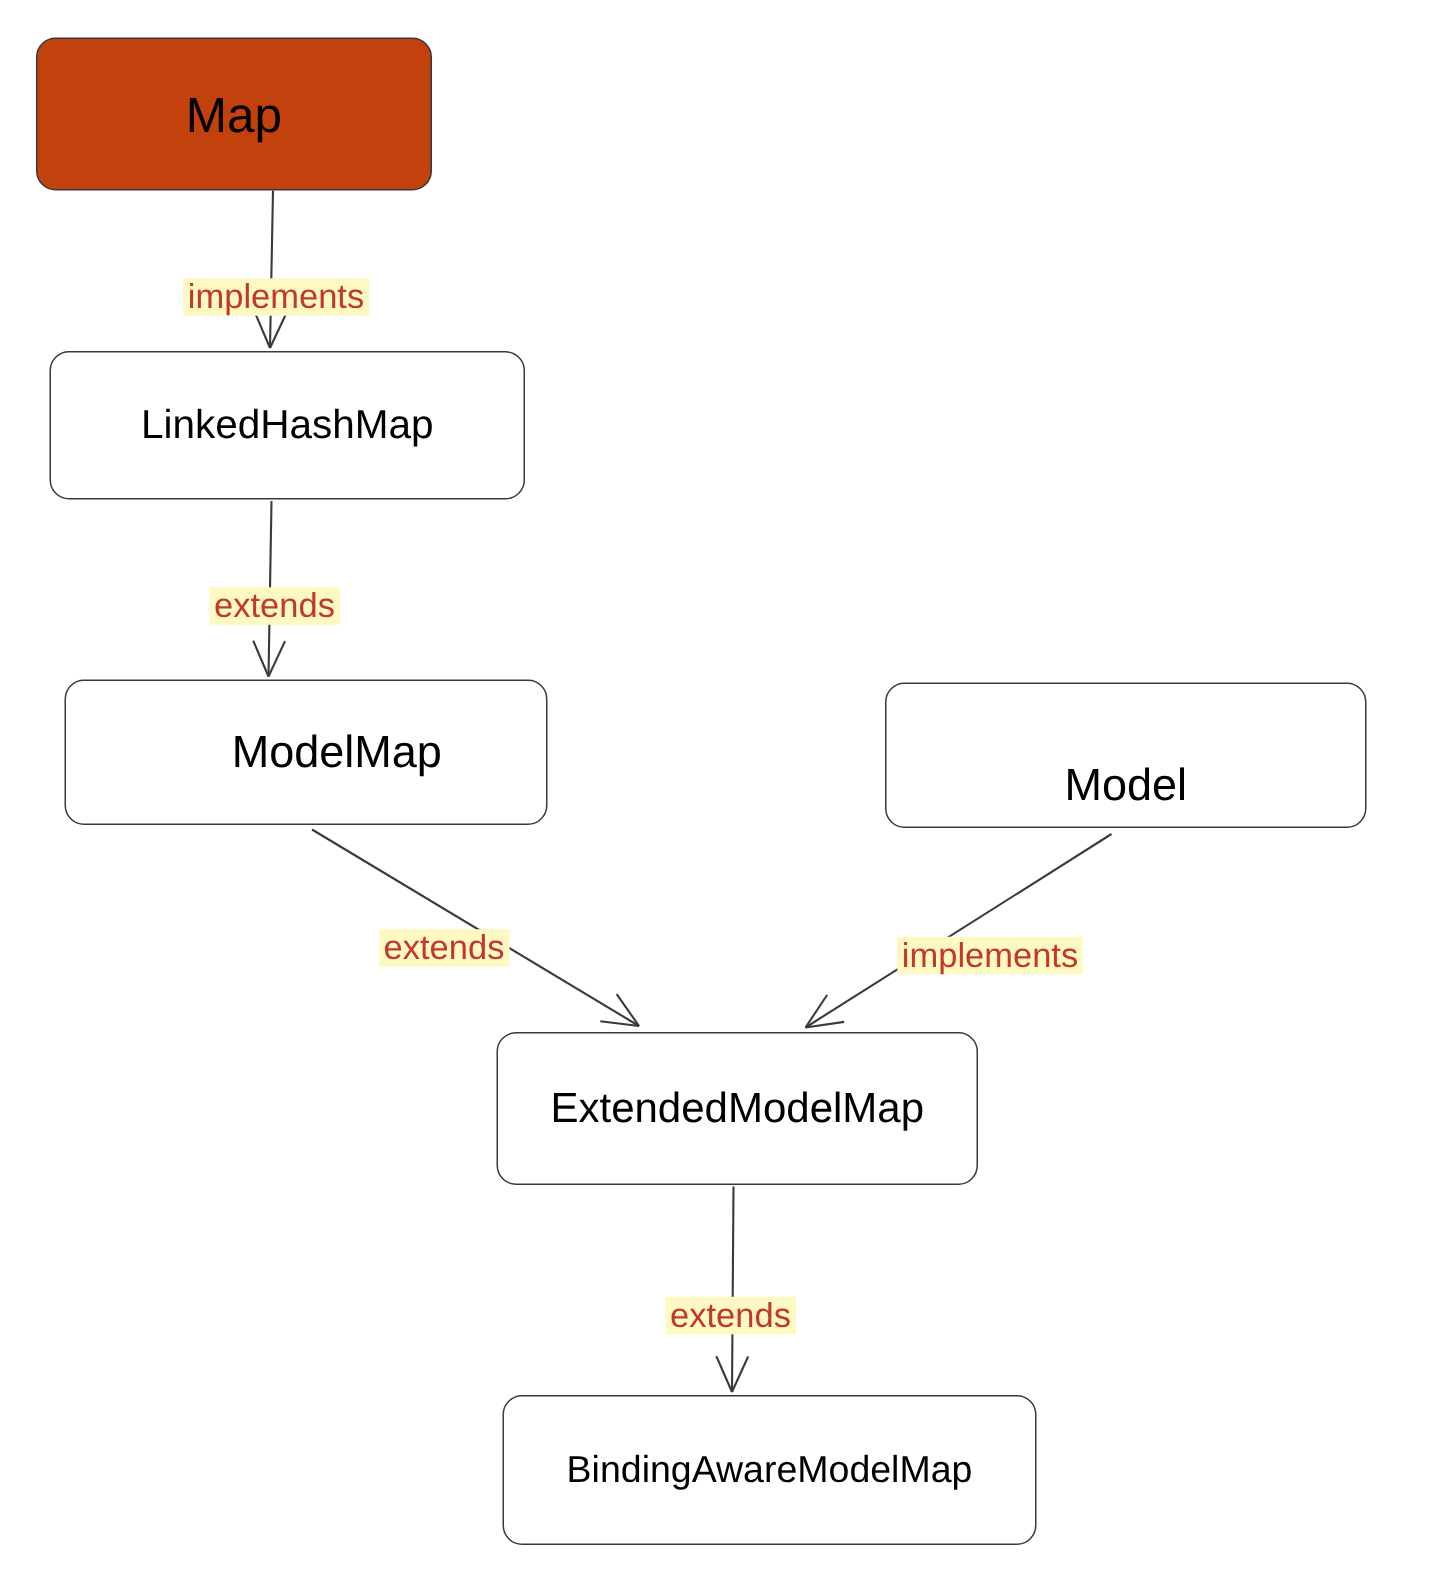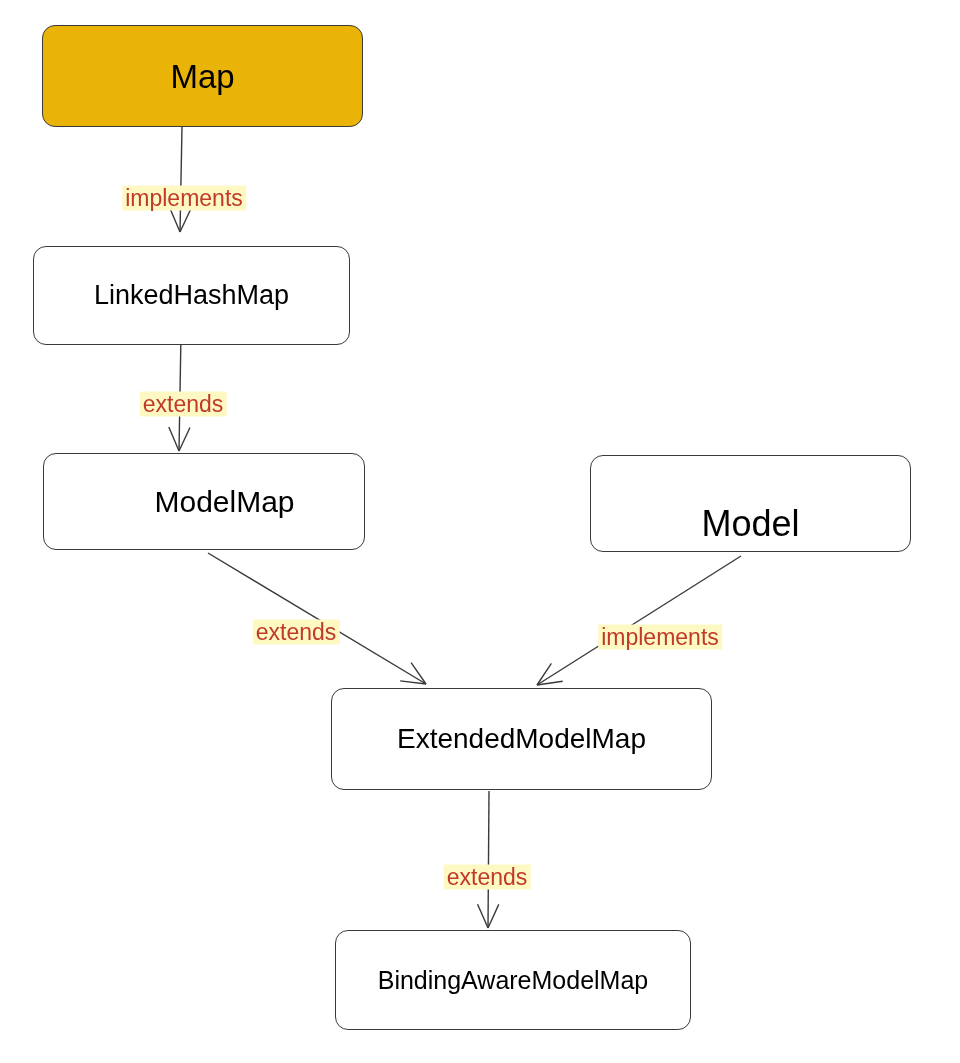--- a/index.html
+++ b/index.html
@@ -83,37 +83,37 @@
         <line x1="537" y1="685" x2="551.3989272087417" y2="663.3511918287089" stroke="#3a3a3a" stroke-width="1.4"></line>
         <line x1="537" y1="685" x2="562.7313847041509" y2="681.2722874028443" stroke="#3a3a3a" stroke-width="1.4"></line>
       </g>
       <g>
         <line x1="489" y1="791" x2="488" y2="928" stroke="#3a3a3a" stroke-width="1.4"></line>
         <line x1="488" y1="928" x2="477.5717929729397" y2="904.182936826704" stroke="#3a3a3a" stroke-width="1.4"></line>
         <line x1="488" y1="928" x2="498.77477169916625" y2="904.3377030947787" stroke="#3a3a3a" stroke-width="1.4"></line>
       </g>
     </svg>
 
-  <div class="node-box" style="left: 42px; top: 25px; width: 321px; height: 102px; border-color: rgb(58, 58, 58); background: #eab308;">
+  <div class="node-box" style="left: 24px; top: 25px; width: 264px; height: 102px; border-color: rgb(58, 58, 58); background: #c2410c;">
     <span class="node-label" style="font-size: 33px; color: rgb(0, 0, 0);">Map</span>
   </div>
 
-  <div class="node-box" style="left: 33px; top: 246px; width: 317px; height: 99px; border-color: rgb(58, 58, 58); background: rgb(255, 255, 255);">
+  <div class="node-box" style="left: 33px; top: 234px; width: 317px; height: 99px; border-color: rgb(58, 58, 58); background: rgb(255, 255, 255);">
     <span class="node-label" style="font-size: 27px; color: rgb(0, 0, 0);">LinkedHashMap</span>
   </div>
 
   <div class="node-box" style="left: 43px; top: 453px; width: 322px; height: 97px; border-color: rgb(58, 58, 58); background: rgb(255, 255, 255);">
     <span class="node-label" style="font-size: 30px; color: rgb(0, 0, 0); margin-left: 41px;">ModelMap</span>
   </div>
 
   <div class="node-box" style="left: 590px; top: 455px; width: 321px; height: 97px; border-color: rgb(58, 58, 58); background: rgb(255, 255, 255);">
-    <span class="node-label" style="font-size: 36px; color: rgb(0, 0, 0); margin-top: 40px;">Model</span>
+    <span class="node-label" style="font-size: 30px; color: rgb(0, 0, 0); margin-top: 40px;">Model</span>
   </div>
 
-  <div class="node-box" style="left: 331px; top: 688px; width: 381px; height: 102px; border-color: rgb(58, 58, 58); background: rgb(255, 255, 255);">
+  <div class="node-box" style="left: 331px; top: 688px; width: 321px; height: 102px; border-color: rgb(58, 58, 58); background: rgb(255, 255, 255);">
     <span class="node-label" style="font-size: 28px; color: rgb(0, 0, 0);">ExtendedModelMap</span>
   </div>
 
   <div class="node-box" style="left: 335px; top: 930px; width: 356px; height: 100px; border-color: rgb(58, 58, 58); background: rgb(255, 255, 255);">
     <span class="node-label" style="font-size: 25px; color: rgb(0, 0, 0);">BindingAwareModelMap</span>
   </div>
 
   <div class="edge-label" style="left: 184px; top: 176px; color: rgb(192, 57, 43);">implements</div>
   <div class="edge-label" style="left: 183px; top: 382px; color: rgb(192, 57, 43);">extends</div>
   <div class="edge-label" style="left: 296px; top: 610px; color: rgb(192, 57, 43);">extends</div>

